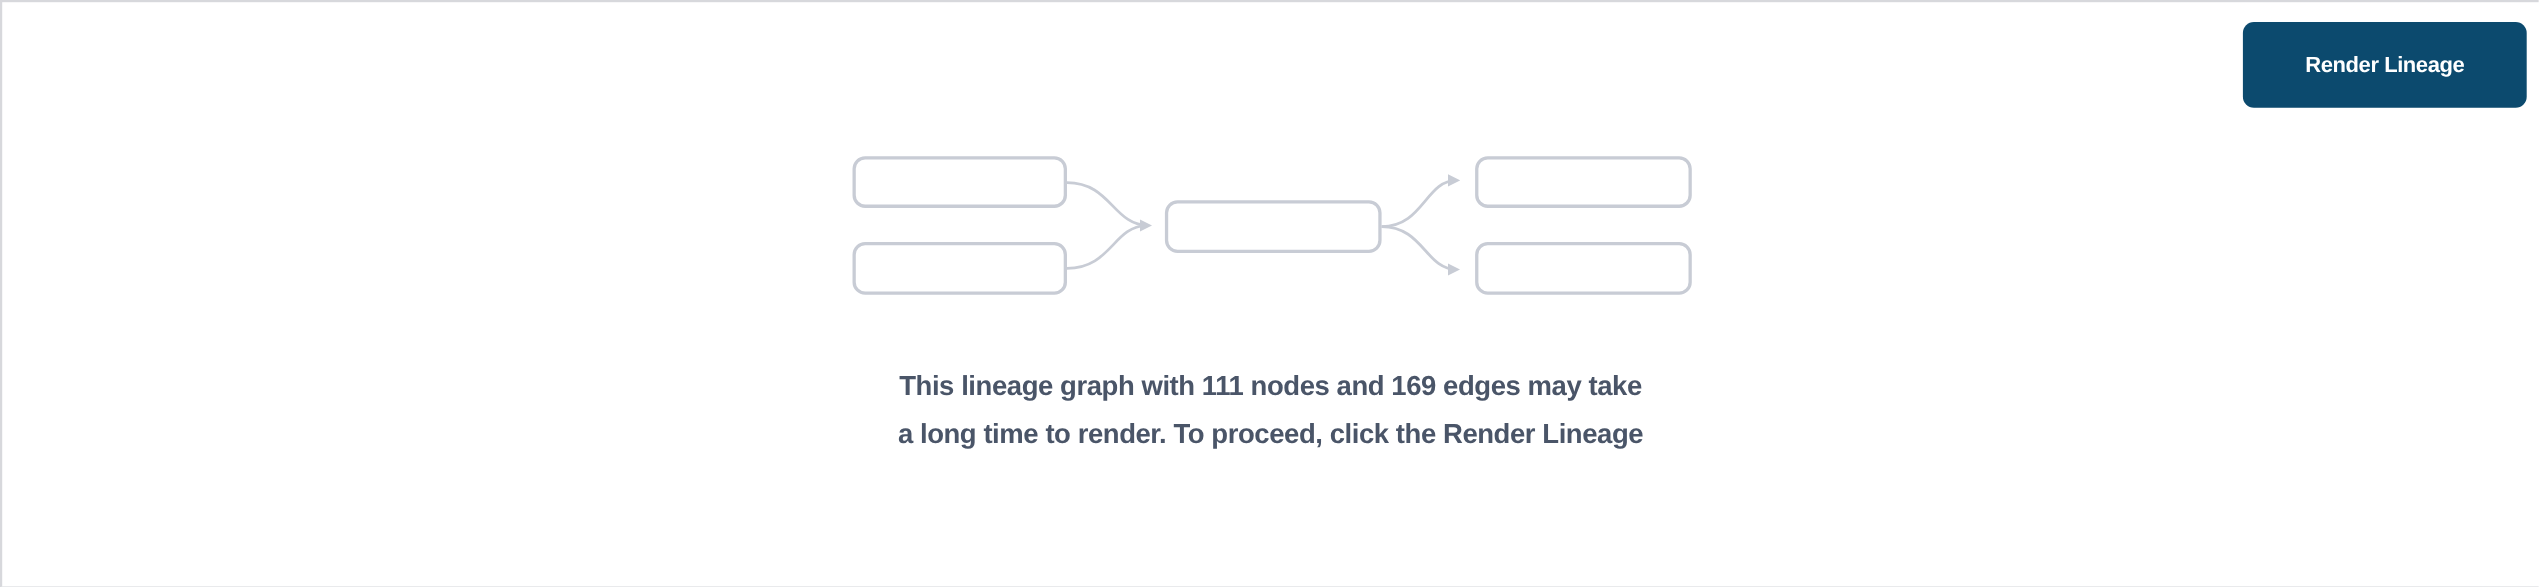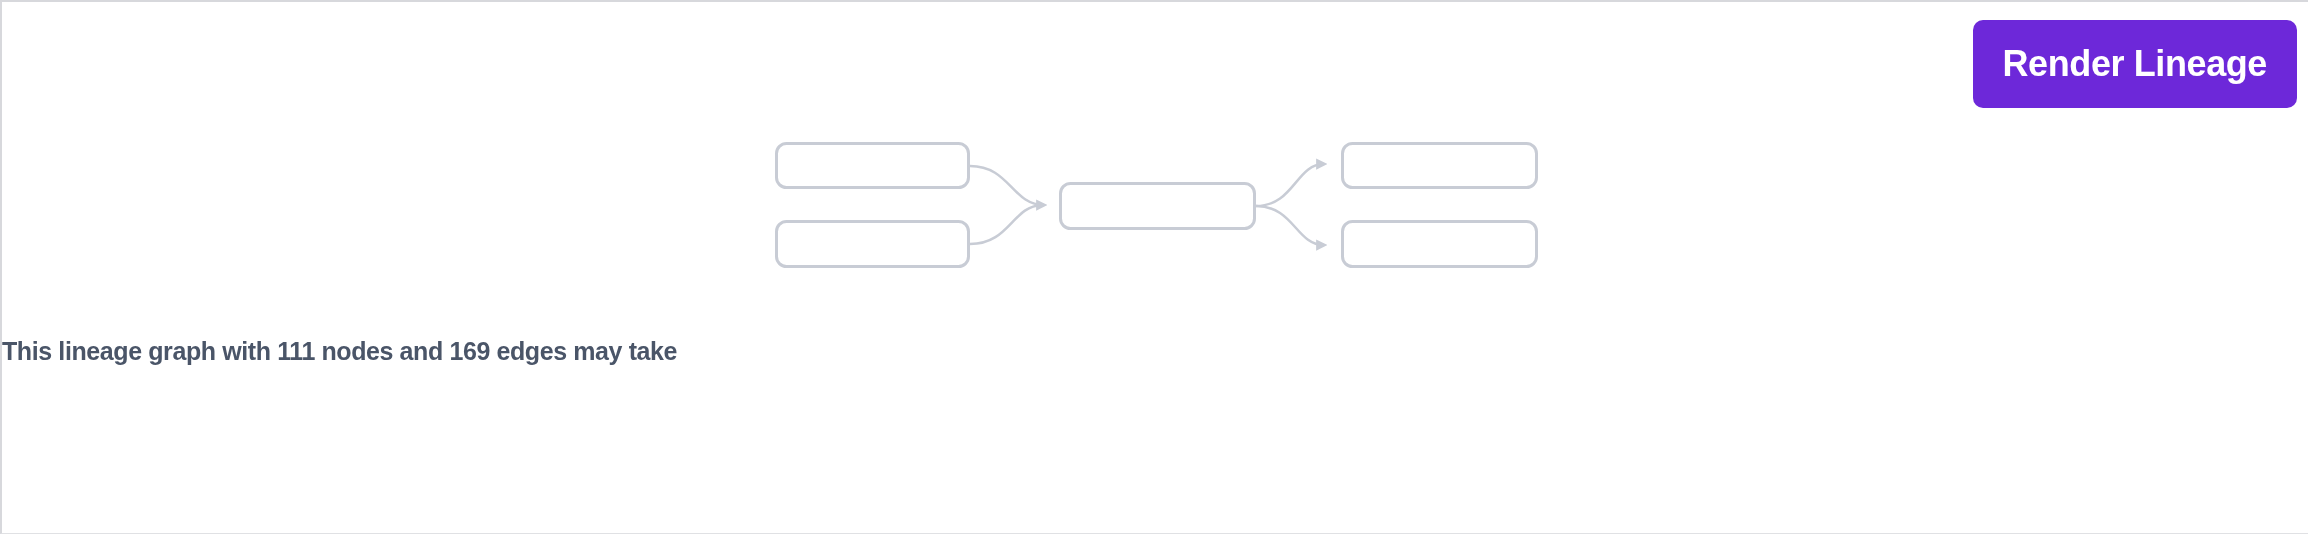--- a/index.html
+++ b/index.html
@@ -16,29 +16,29 @@
     border-left: 2px solid #d7d8dc;
     border-bottom: 1px solid #e0e1e4;
     box-sizing: border-box;
     overflow: hidden;
     font-family: "Liberation Sans", sans-serif;
   }
   .render-btn {
     position: absolute;
     top: 18px;
     right: 11px;
-    height: 88px;
+    height: 78px;
     min-width: 258px;
     padding: 0 30px;
-    background: #6d28d9;
+    background: #0c4a6e;
     color: #ffffff;
     border: none;
     border-radius: 10px;
     font-family: "Liberation Sans", sans-serif;
-    font-size: 36px;
+    font-size: 20px;
     font-weight: 700;
     letter-spacing: -0.4px;
     cursor: pointer;
   }
   .diagram {
     position: absolute;
     left: 765px;
     top: 130px;
     display: block;
   }
@@ -50,20 +50,21 @@
   .diagram path.edge {
     fill: none;
     stroke: #c8ccd5;
     stroke-width: 2.5;
   }
   .message {
     position: absolute;
     left: 0;
     right: 0;
     top: 327px;
+    text-align: center;
     color: #4a5568;
     font-size: 25px;
     font-weight: 700;
     line-height: 44px;
     letter-spacing: -0.4px;
   }
 </style>
 </head>
 <body>
 
@@ -85,15 +86,16 @@
 
     <rect x="774.5" y="141.5" width="192" height="44" rx="10"></rect>
     <rect x="774.5" y="219.5" width="192" height="45" rx="10"></rect>
     <rect x="1058.5" y="181.5" width="194" height="45" rx="10"></rect>
     <rect x="1340.5" y="141.5" width="194" height="44" rx="10"></rect>
     <rect x="1340.5" y="219.5" width="194" height="45" rx="10"></rect>
   </svg>
 
   <div class="message">
     <div>This lineage graph with 111 nodes and 169 edges may take</div>
+    <div>a long time to render. To proceed, click the Render Lineage</div>
   </div>
 
 </div>
 
 </body></html>

